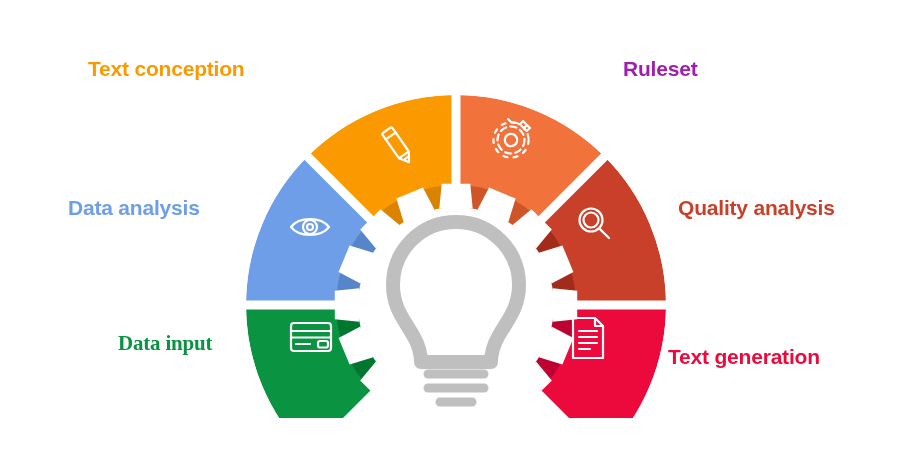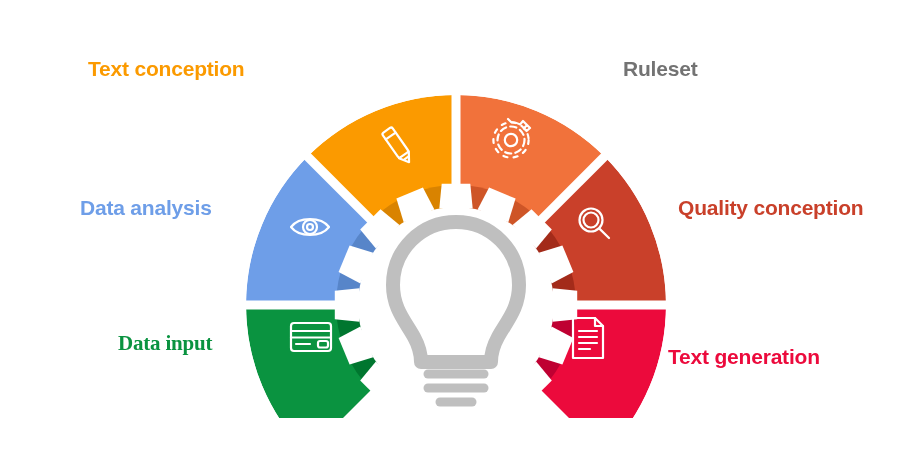--- a/index.html
+++ b/index.html
@@ -14,21 +14,21 @@
   .label{
     position:absolute;
     font-weight:bold;
     font-size:21px;
     letter-spacing:-0.2px;
     white-space:nowrap;
     line-height:1;
   }
   .lbl-text-conception{left:88px;top:58px;}
   .lbl-ruleset{left:623px;top:58px;}
-  .lbl-data-analysis{left:80px;top:197px;}
+  .lbl-data-analysis{left:68px;top:197px;}
   .lbl-quality-assurance{left:678px;top:197px;}
   .lbl-data-input{left:118px;top:333px;font-family:Liberation Serif, serif;}
   .lbl-text-generation{left:668px;top:346px;}
   svg{display:block;}
 </style>
 </head>
 <body>
 
 <div id="stage">
 
@@ -168,19 +168,19 @@
       <path d="M440 402 L472 402" stroke-width="9"></path>
     </g>
   </svg>
 
   <div class="label lbl-text-conception" style="color:#FB9A00">Text conception</div>
 
   <div class="label lbl-data-analysis" style="color:#6E9EE8">Data analysis</div>
 
   <div class="label lbl-data-input" style="color:#0A9340">Data input</div>
 
-  <div class="label lbl-ruleset" style="color:#737373">Ruleset</div>
+  <div class="label lbl-ruleset" style="color:#a21caf">Ruleset</div>
 
-  <div class="label lbl-quality-assurance" style="color:#C9402A">Quality conception</div>
+  <div class="label lbl-quality-assurance" style="color:#C9402A">Quality analysis</div>
 
   <div class="label lbl-text-generation" style="color:#EC0A3C">Text generation</div>
 
 </div>
 
 </body></html>

